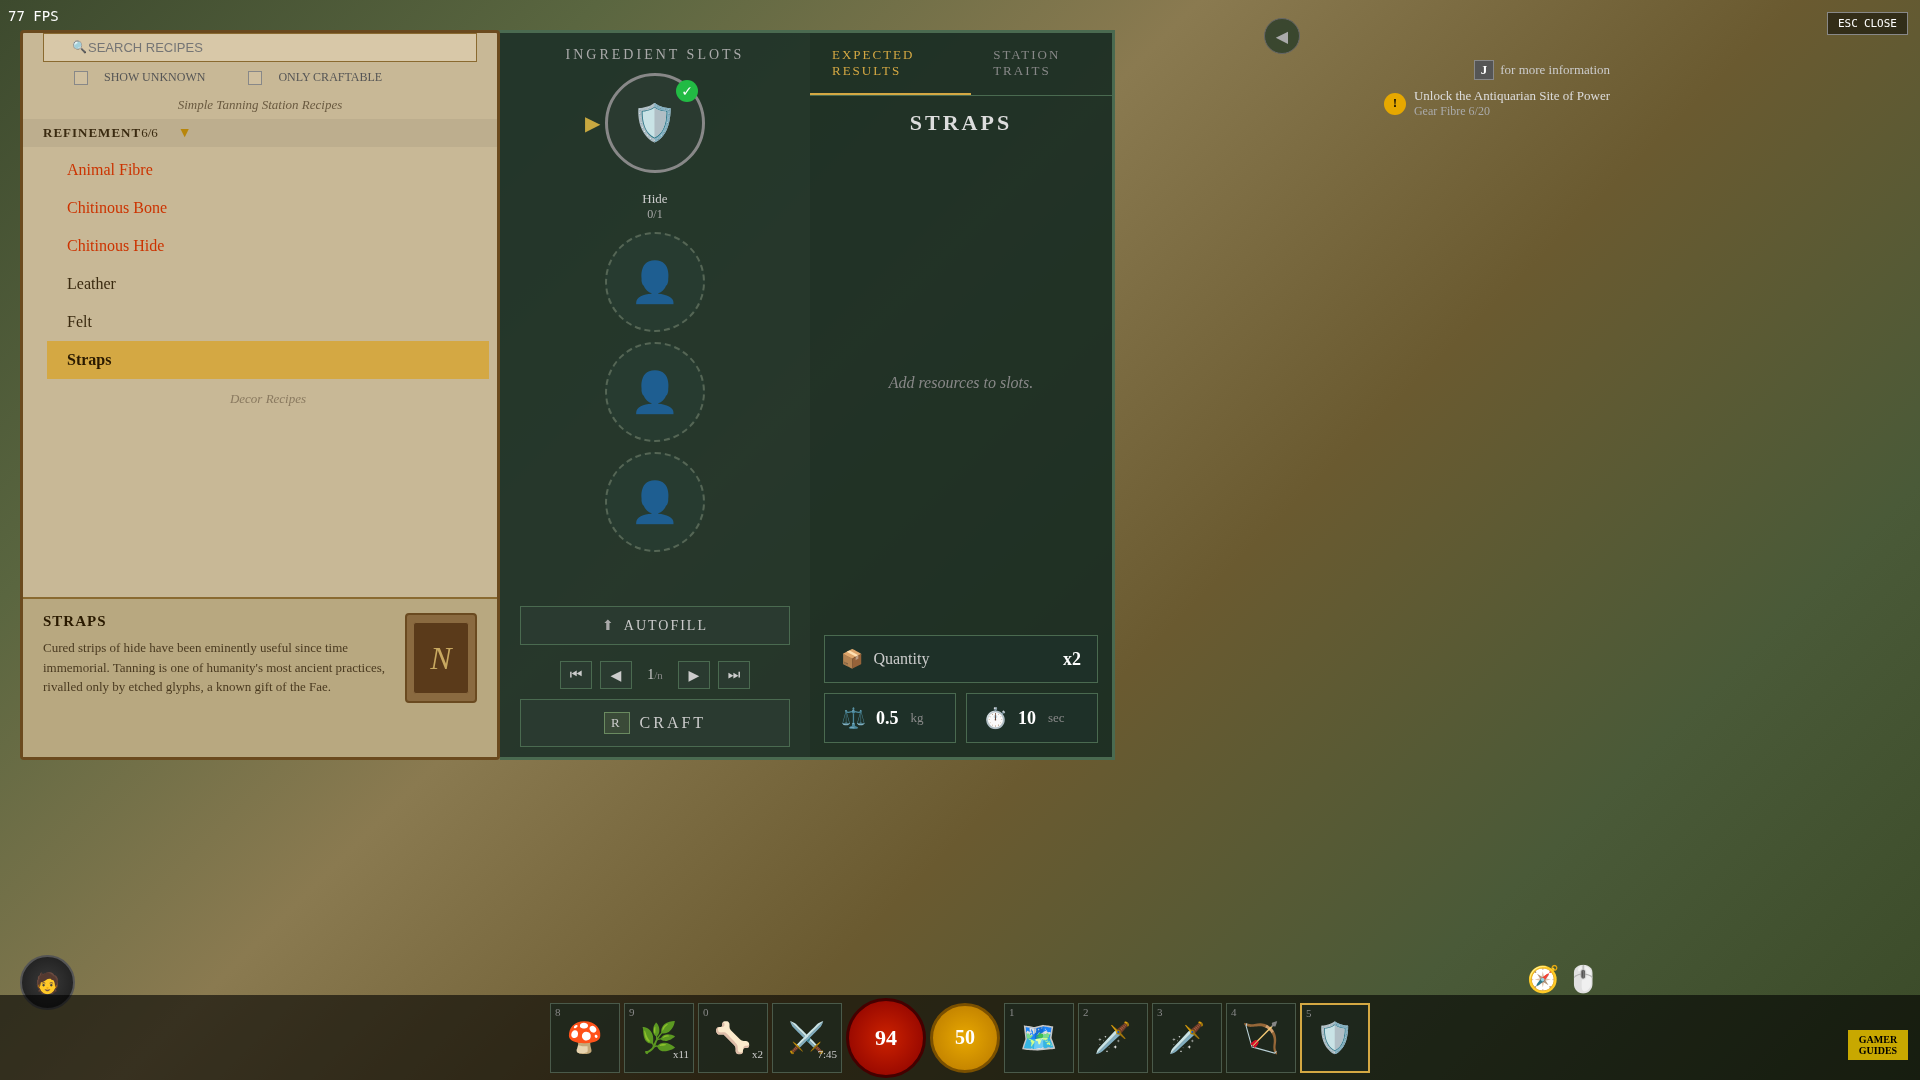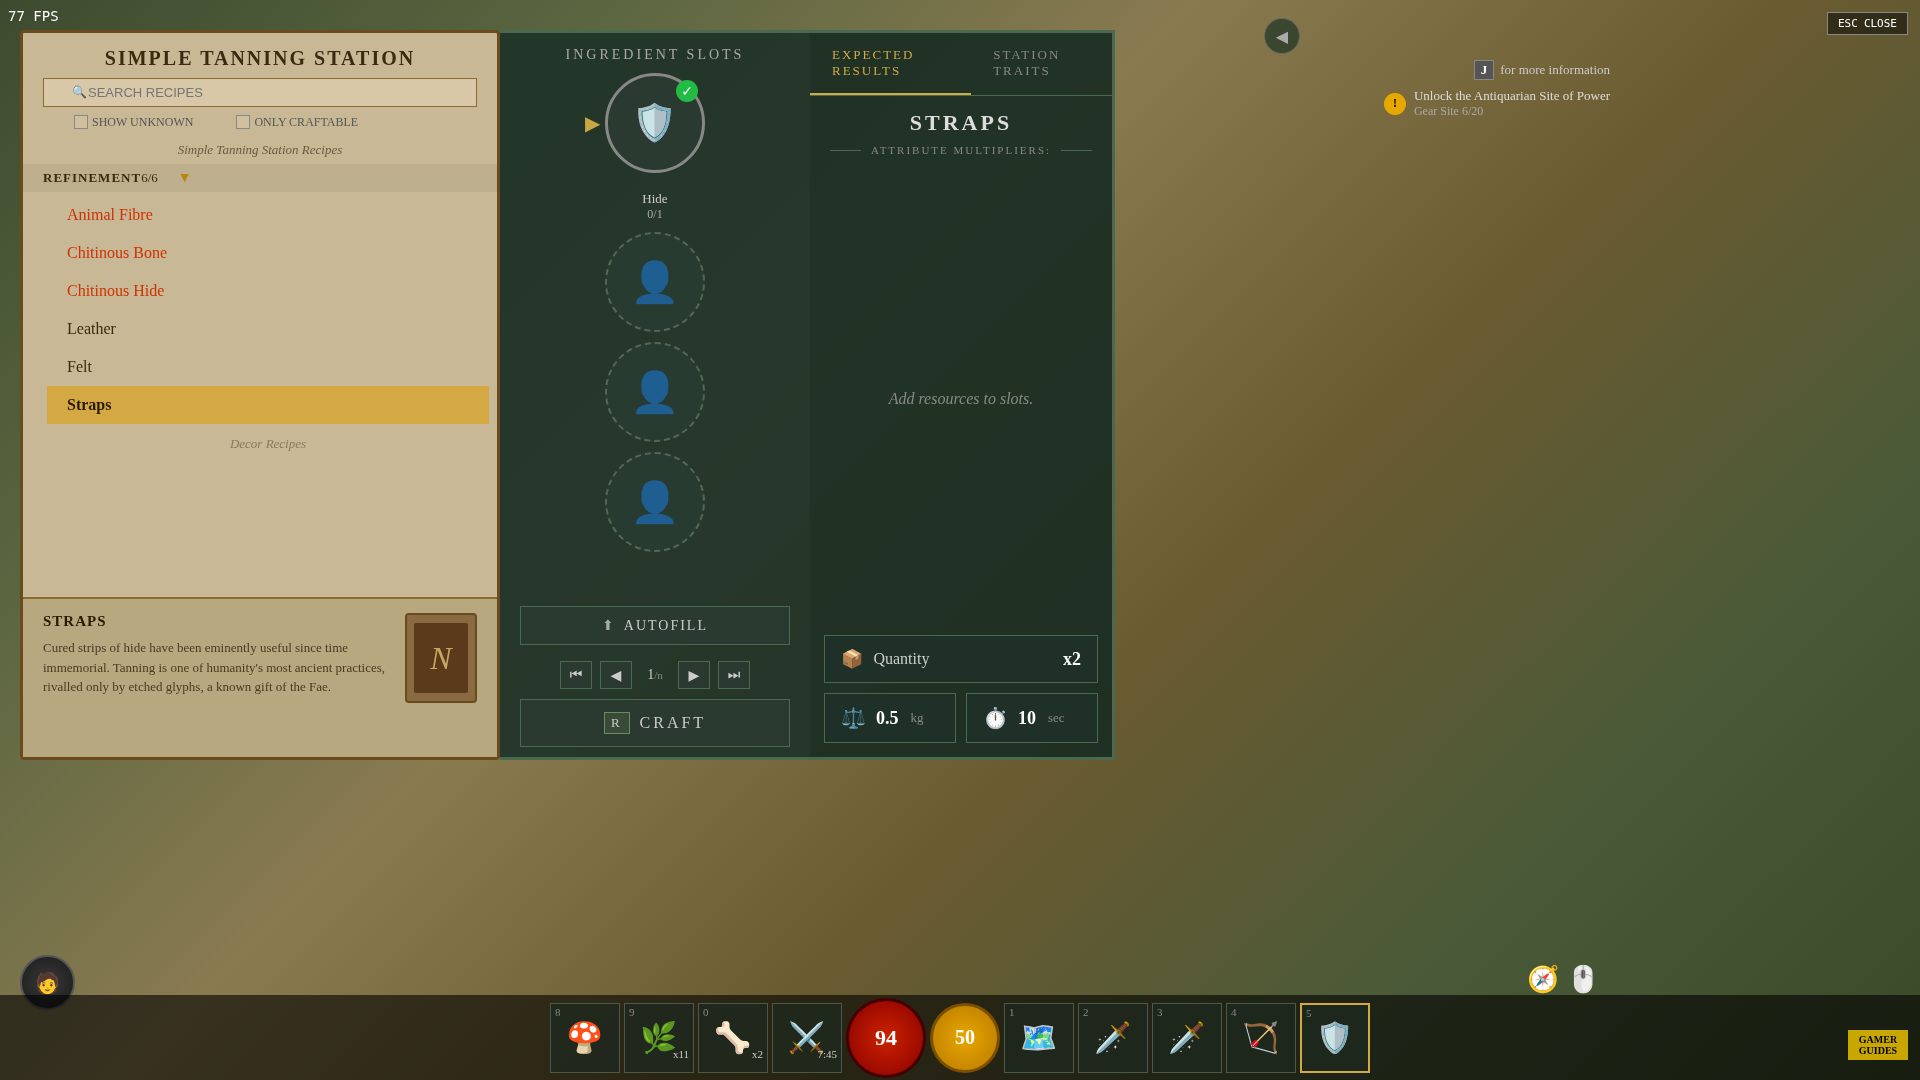--- a/index.html
+++ b/index.html
@@ -169,22 +169,22 @@
     }
 
     .filter-row {
       display: flex;
       gap: 12px;
       padding: 0 20px 8px;
       align-items: center;
     }
     .checkbox-item {
       display: flex;
-      align-items: flex-start;
-      gap: 4px;
+      align-items: flex-end;
+      gap: 16px;
       font-size: 12px;
       color: #555;
       cursor: pointer;
       padding-left: 31px;
     }
     .checkbox-box {
       width: 14px; height: 14px;
       border: 1px solid #888;
       background: #d0c0a0;
     }
@@ -701,30 +701,29 @@
 <div class="side-info">
   <div class="side-info-j">
     <span class="key-badge">J</span>
     <span>for more information</span>
   </div>
   <div class="side-info-quest">
     <div class="quest-icon">!</div>
     <div>
       <div>Unlock the Antiquarian Site of Power</div>
       <div class="gear-score">
-        <span>Gear Site</span> <span>6/20</span>
+        <span>Gear Fibre</span> <span>6/20</span>
       </div>
     </div>
   </div>
 </div>
 
 <div class="ui-container">
 
   <div class="left-panel">
-    <div class="left-panel-title">SIMPLE TANNING STATION</div>
 
     <div class="search-bar">
       <span class="search-icon">🔍</span>
       <input class="search-input" type="text" placeholder="SEARCH RECIPES" style="">
     </div>
 
     <div class="filter-row">
       <label class="checkbox-item">
         <div class="checkbox-box"></div>
         <span>SHOW UNKNOWN</span>
@@ -823,25 +822,20 @@
   </div>
 
   <div class="right-panel">
     <div class="right-tabs">
       <div class="right-tab active">EXPECTED RESULTS</div>
       <div class="right-tab">STATION TRAITS</div>
     </div>
 
     <div class="right-content-title">STRAPS</div>
 
-    <div class="attribute-divider">
-      <div class="attr-line"></div>
-      <div class="attr-label">ATTRIBUTE MULTIPLIERS:</div>
-      <div class="attr-line"></div>
-    </div>
 
     <div class="add-resources-msg">Add resources to slots.</div>
 
     <div class="right-bottom">
       <div class="quantity-row">
         <div class="quantity-label-row">
           <span class="quantity-icon">📦</span>
           <span>Quantity</span>
         </div>
         <div class="quantity-value">x2</div>

